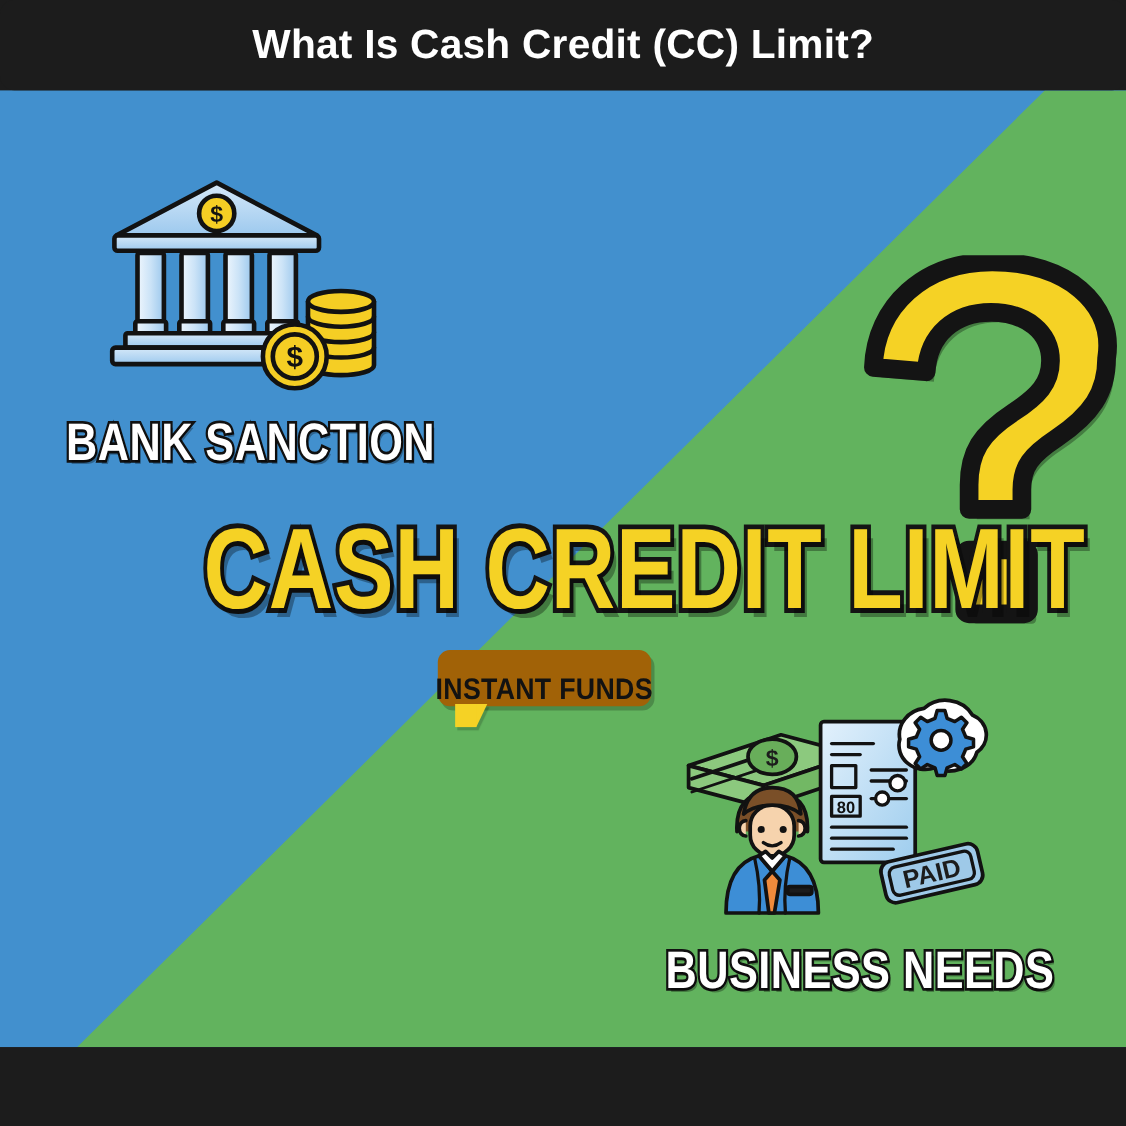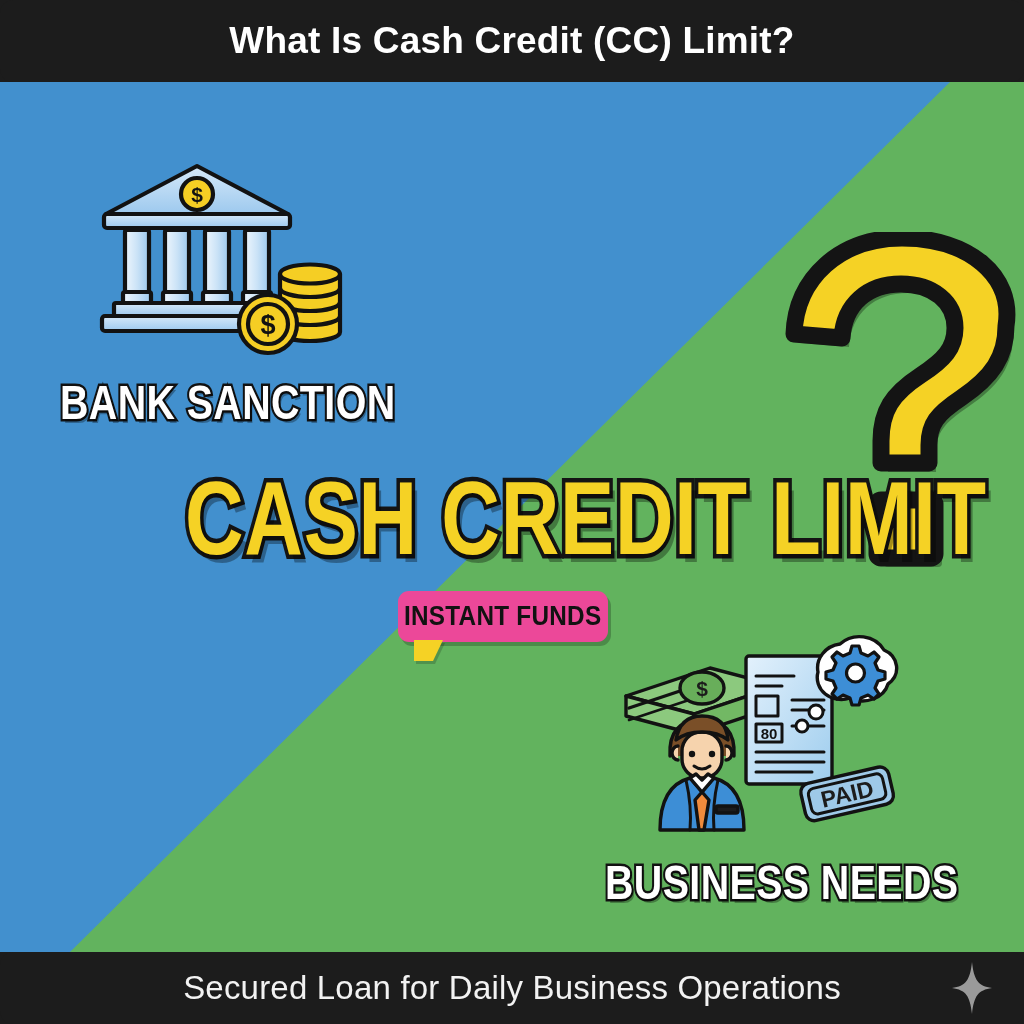--- a/index.html
+++ b/index.html
@@ -121,26 +121,26 @@
     width: 250px;
     height: 340px;
   }
 
   
   .bubble {
     position: absolute;
     z-index: 25;
     left: 398px;
     top: 591px;
-    width: 210px;
+    width: 194px;
     height: 51px;
-    background: #ec4899;
+    background: #a16207;
     border-radius: 11px;
     display: flex;
-    align-items: center;
+    align-items: flex-end;
     justify-content: center;
     box-shadow: 3px 4px 0 rgba(0,0,0,0.22);
   }
   .bubble-text {
     color: #121212;
     font-weight: bold;
     font-size: 27px;
     letter-spacing: 0.3px;
     white-space: nowrap;
     transform: scaleX(0.9);
@@ -326,22 +326,14 @@
 
   <div class="bubble">
     <span class="bubble-text">INSTANT FUNDS</span>
     <span class="bubble-tail"></span>
   </div>
 
   <div class="bar bar-top">
     <span class="bar-top-text">What Is Cash Credit (CC) Limit?</span>
   </div>
 
-  <div class="bar bar-bottom">
-    <span class="bar-bottom-text">Secured Loan for Daily Business Operations</span>
-    <span class="sparkle">
-      <svg viewBox="0 0 40 52" width="40" height="52">
-        <path d="M20 0 C22 18 26 24 40 26 C26 28 22 34 20 52 C18 34 14 28 0 26 C14 24 18 18 20 0 z" fill="#9a9a9a"></path>
-      </svg>
-    </span>
-  </div>
 
 </div>
 
 </body></html>

